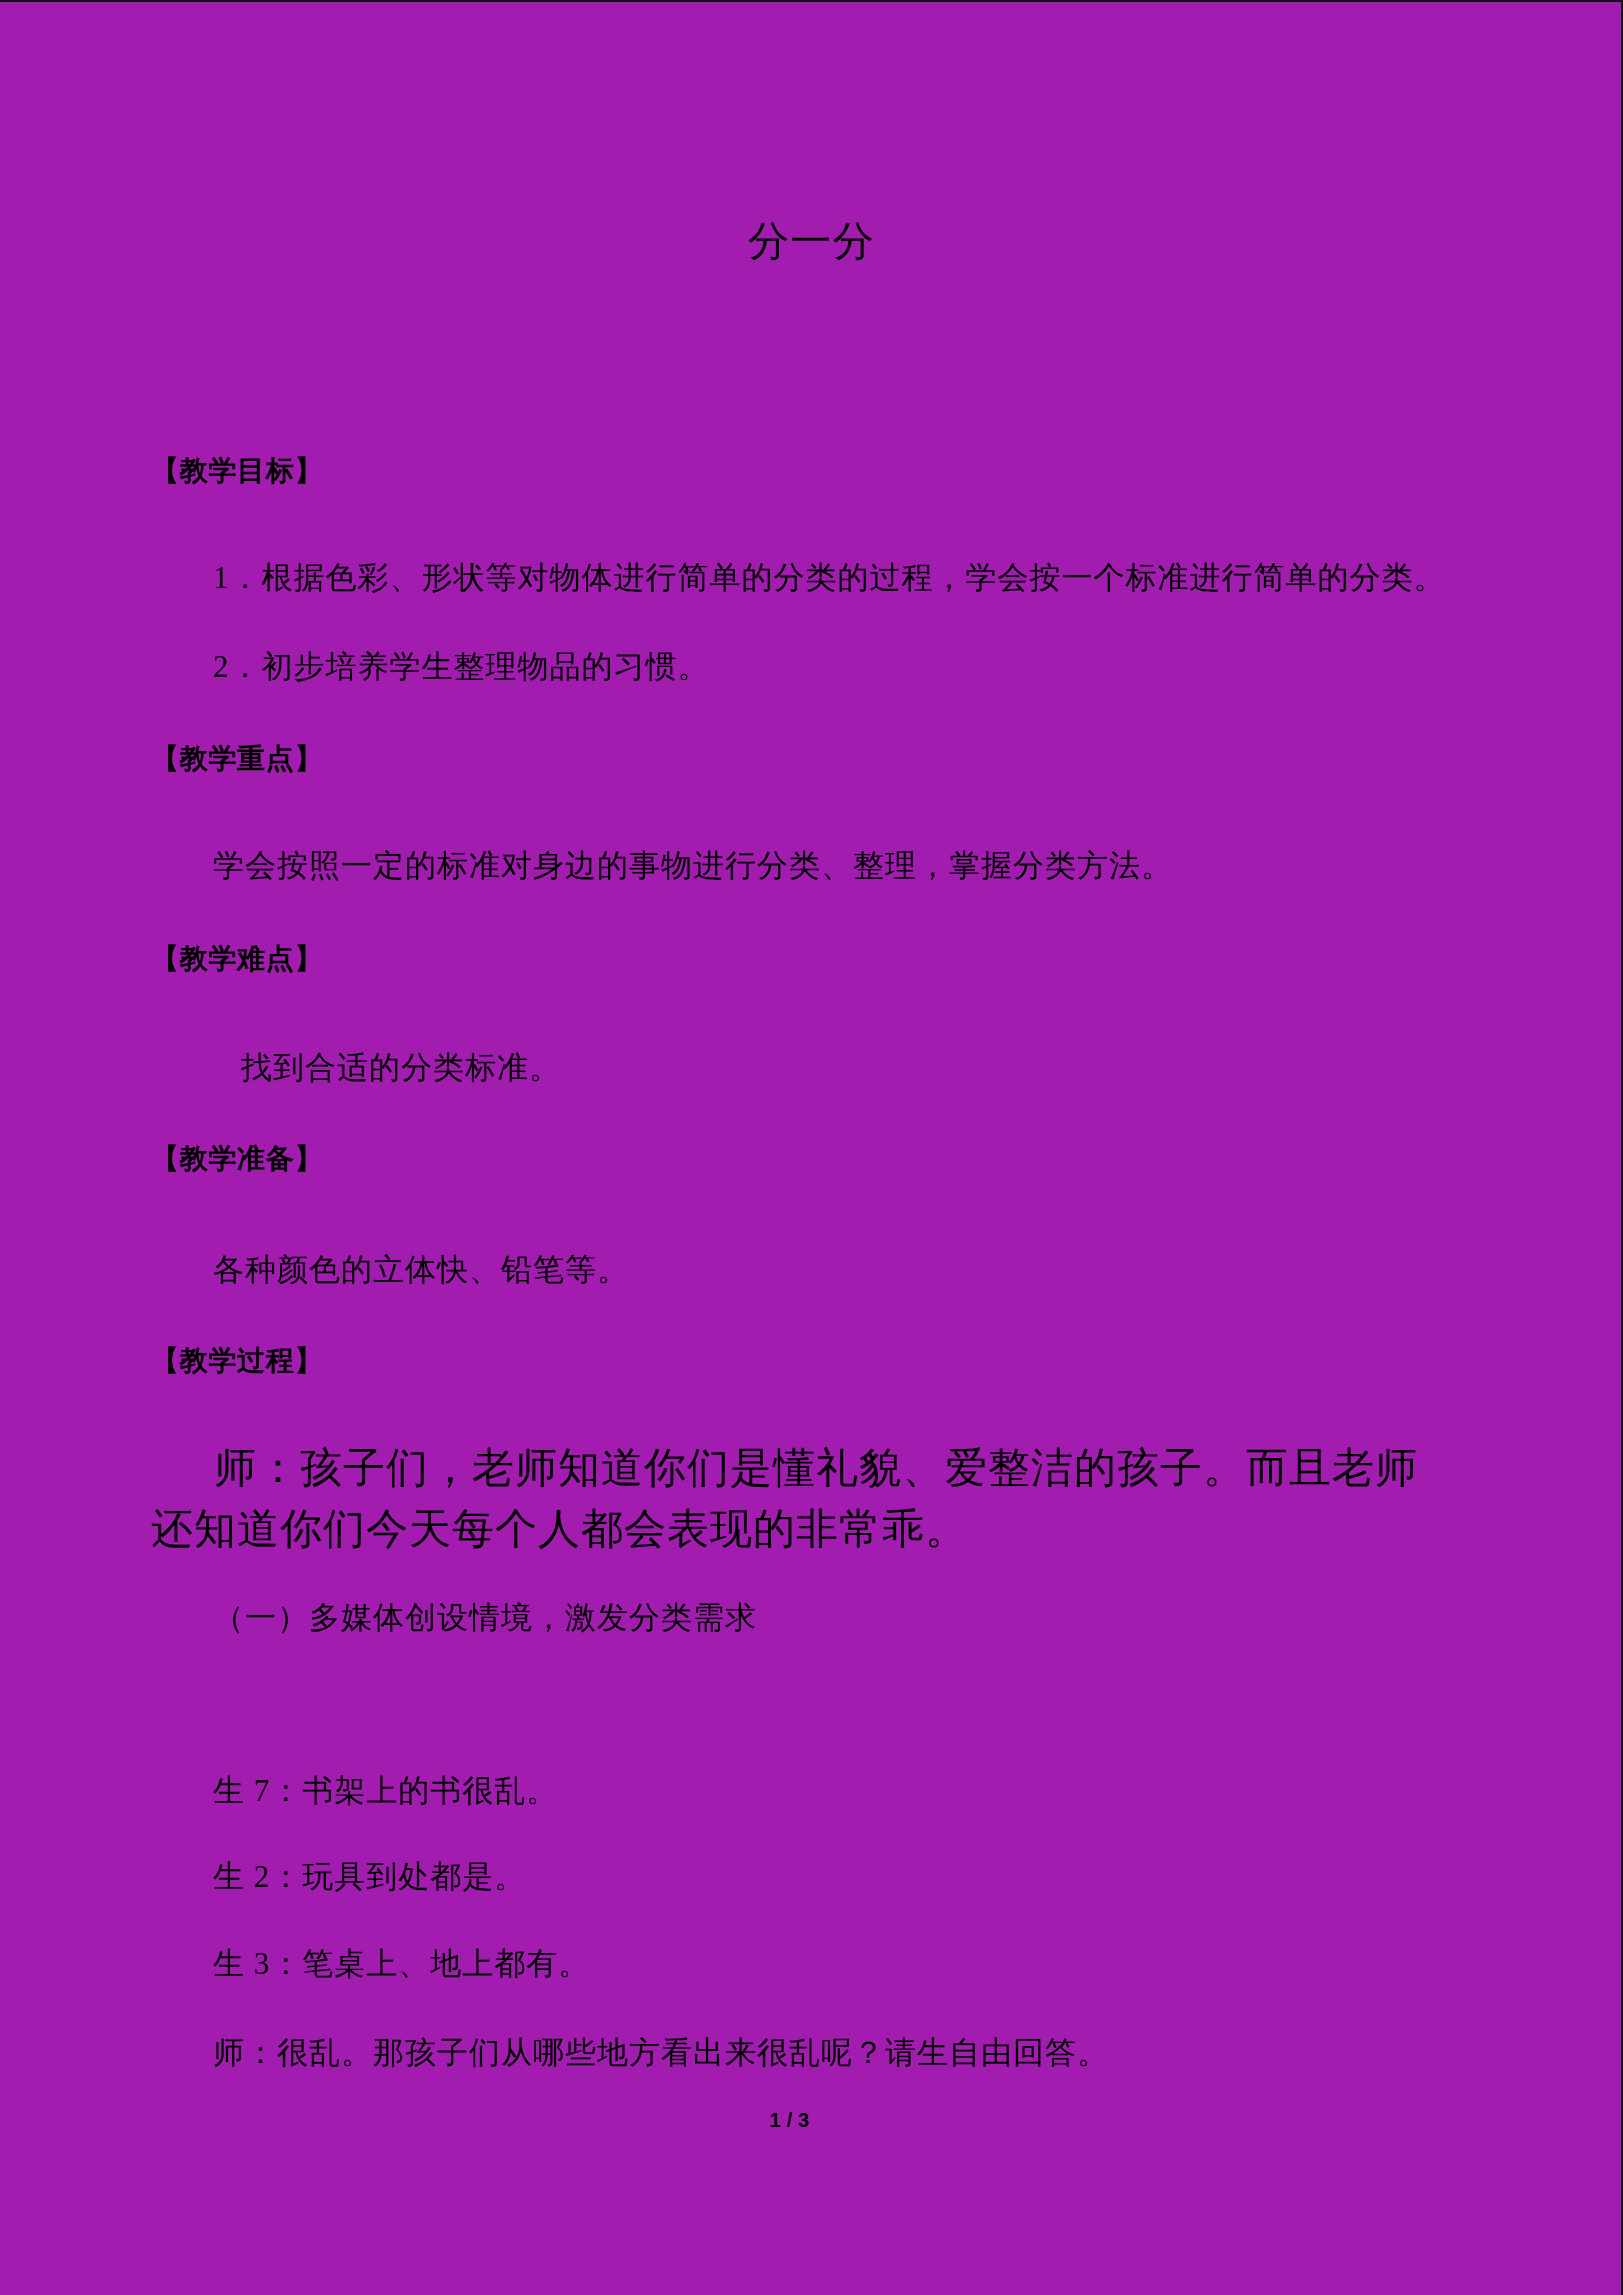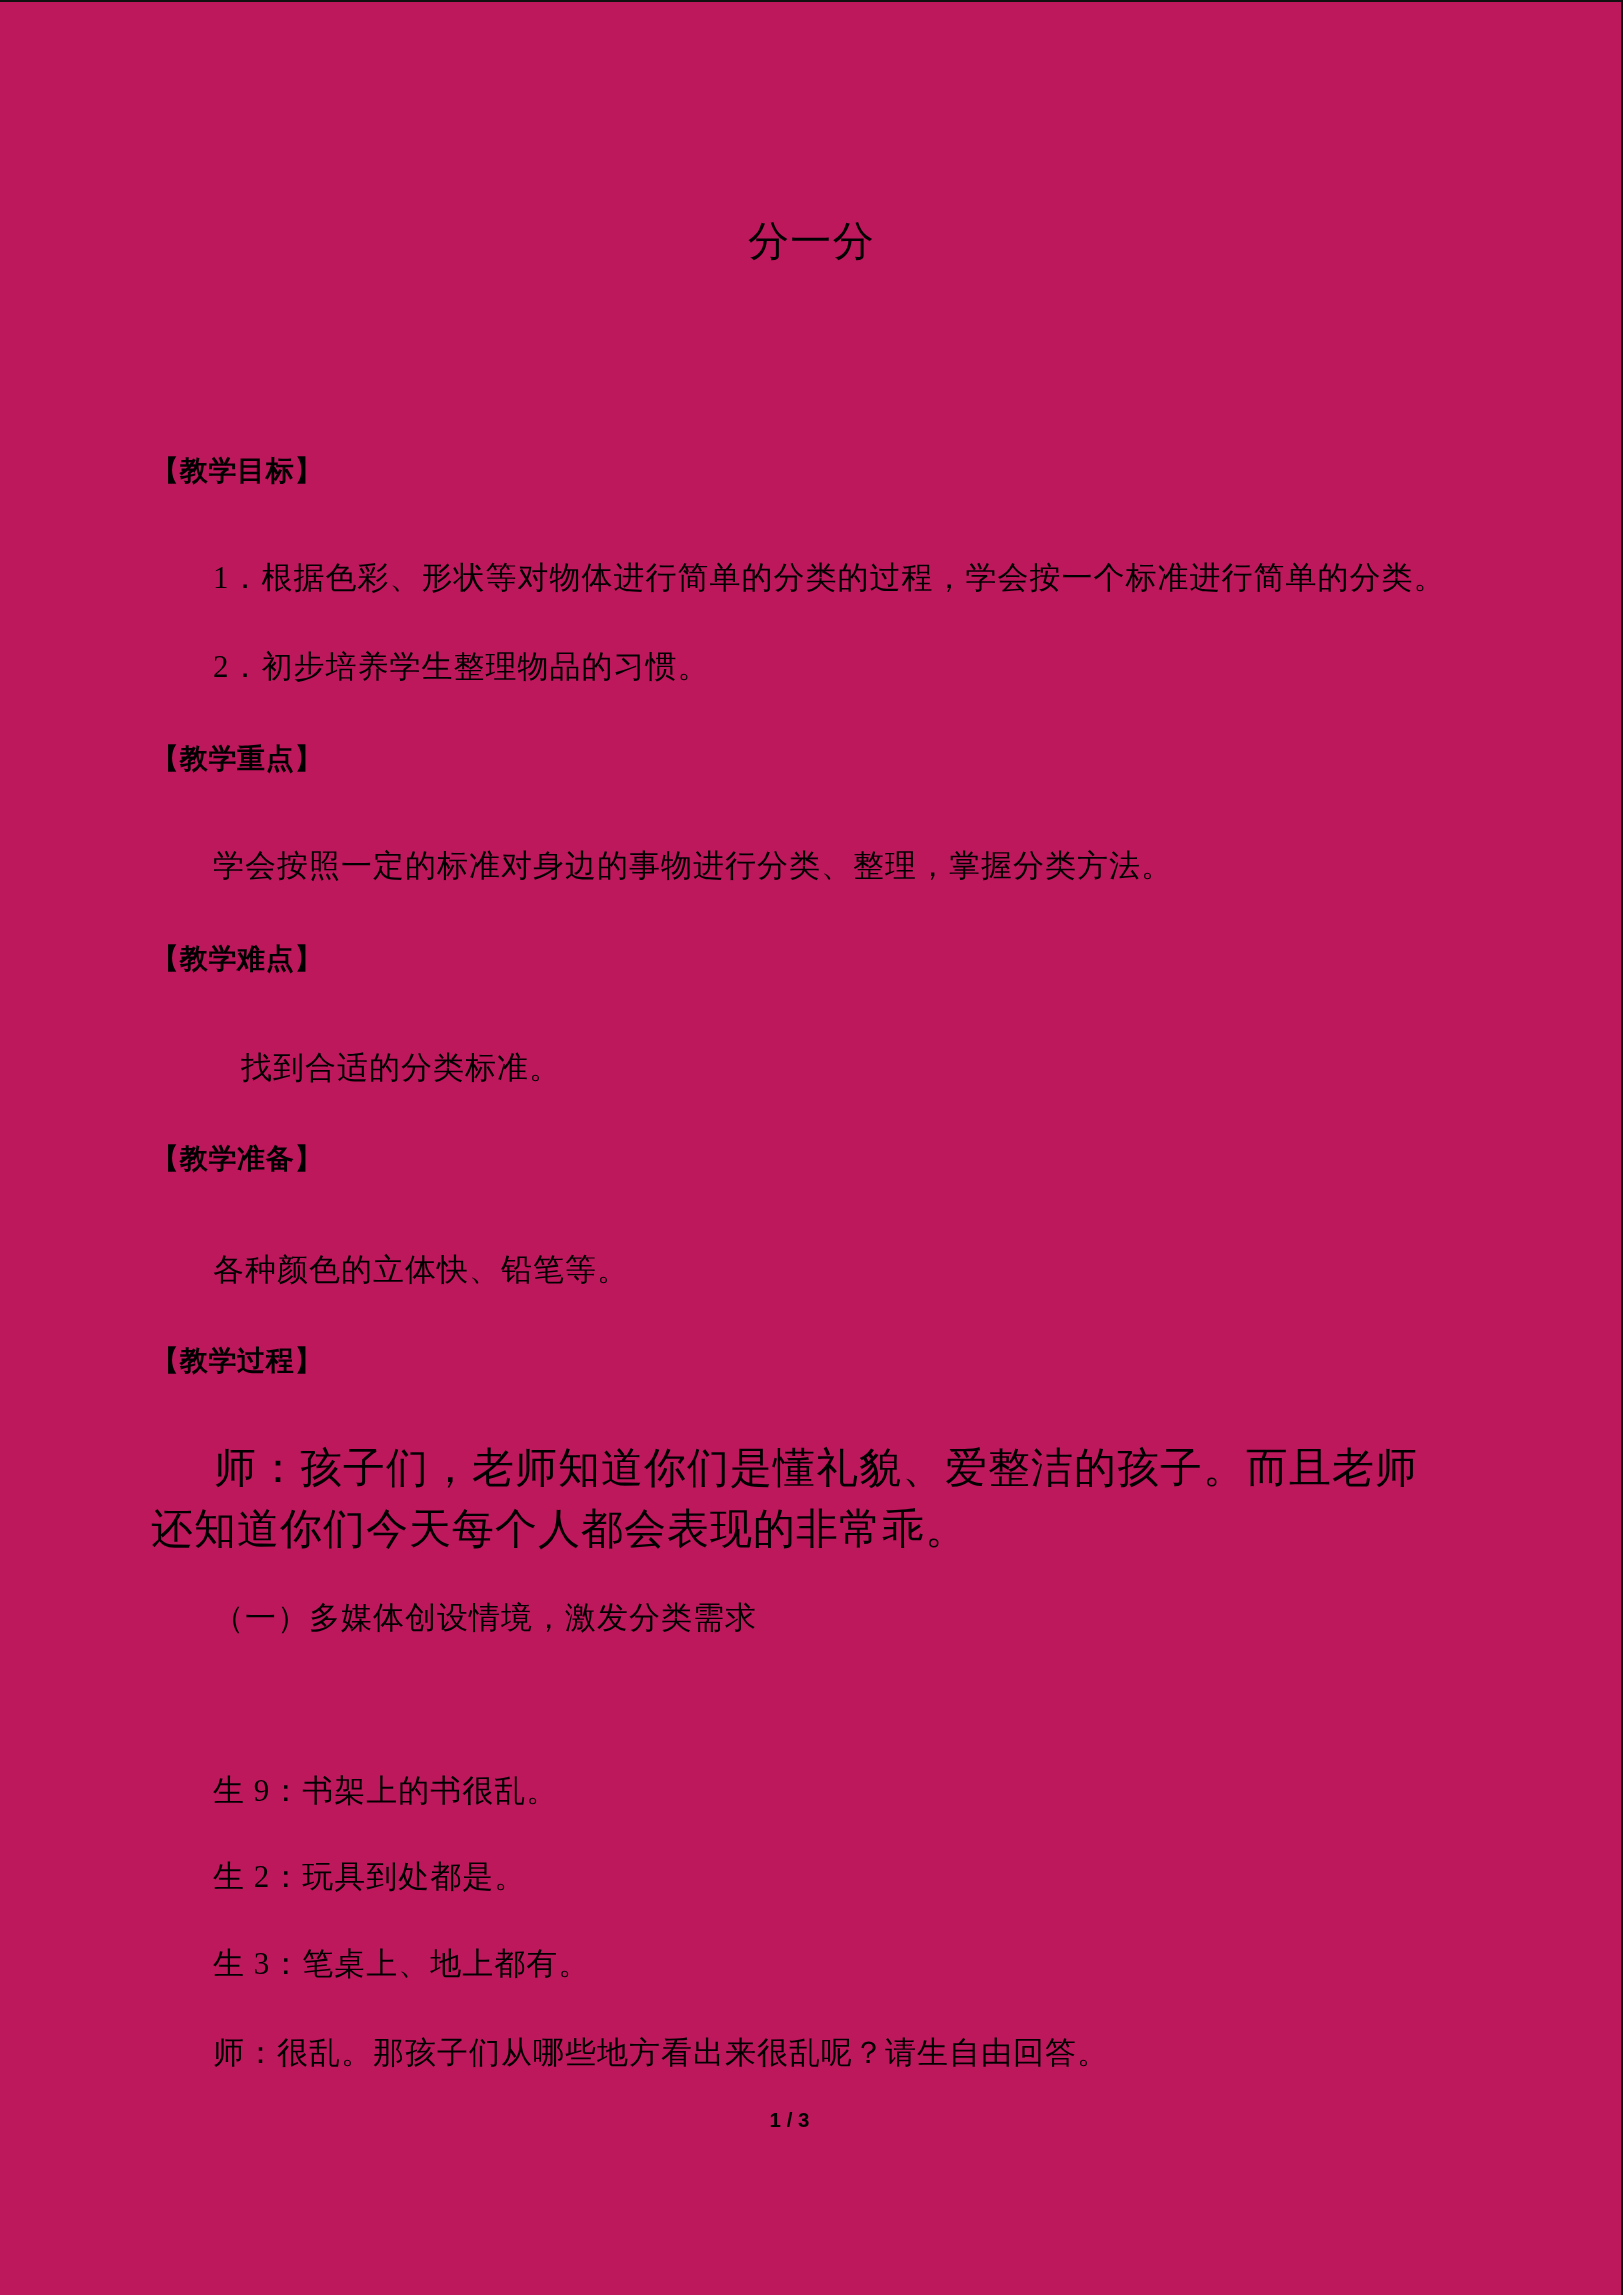--- a/index.html
+++ b/index.html
@@ -14,21 +14,21 @@
       overflow: hidden;
       font-family: "Liberation Serif", "DejaVu Serif", serif;
       color: #000000;
     }
     .page {
       position: absolute;
       left: 0;
       top: 0;
       width: 1623px;
       height: 2295px;
-      background: #be185d;
+      background: #a21caf;
       border-top: 2.7px solid #111111;
       border-right: 2px solid #111111;
       box-sizing: border-box;
     }
     .title {
       position: absolute;
       left: 0;
       width: 1623px;
       top: 213px;
       text-align: center;
@@ -90,21 +90,21 @@
 
   <div class="heading" style="top:934px;">【教学难点】</div>
   <div class="para" style="top:1045px;margin-left:28px;">找到合适的分类标准。</div>
 
   <div class="heading" style="top:1134px;">【教学准备】</div>
   <div class="para" style="top:1247px;">各种颜色的立体快、铅笔等。</div>
 
   <div class="heading" style="top:1336px;">【教学过程】</div>
   <div class="para-wrap" style="top:1436px;">师：孩子们，老师知道你们是懂礼貌、爱整洁的孩子。而且老师还知道你们今天每个人都会表现的非常乖。</div>
   <div class="para" style="top:1595px;">（一）多媒体创设情境，激发分类需求</div>
-  <div class="para" style="top:1768px;">生 9：书架上的书很乱。</div>
+  <div class="para" style="top:1768px;">生 7：书架上的书很乱。</div>
   <div class="para" style="top:1854px;">生 2：玩具到处都是。</div>
   <div class="para" style="top:1941px;">生 3：笔桌上、地上都有。</div>
   <div class="para" style="top:2030px;">师：很乱。那孩子们从哪些地方看出来很乱呢？请生自由回答。</div>
 
   <div class="page-number">1 / 3</div>
 
 </div>
 
 
 </body></html>

